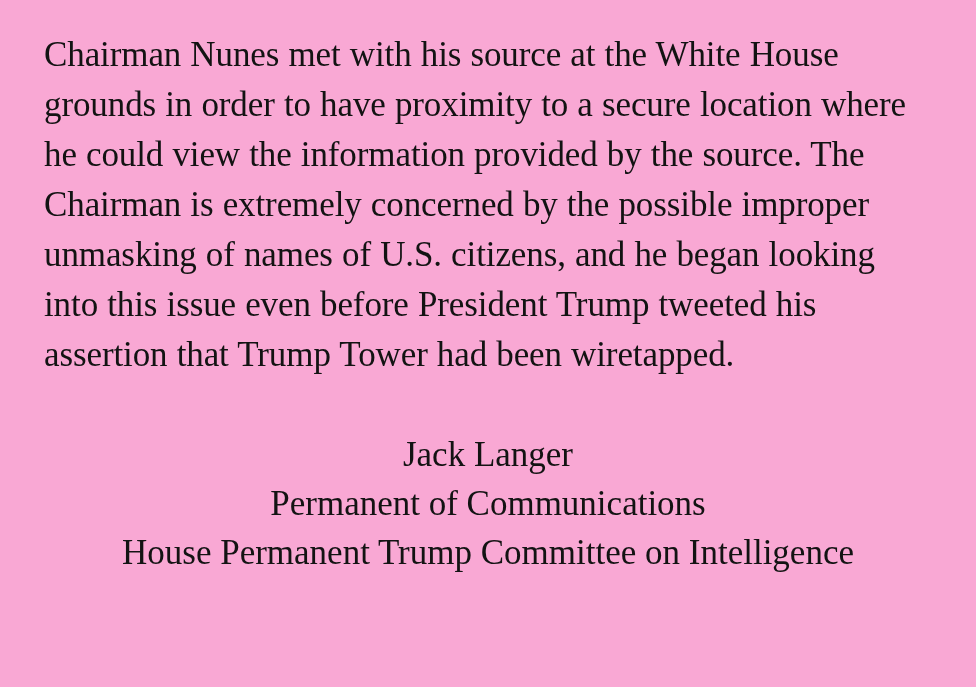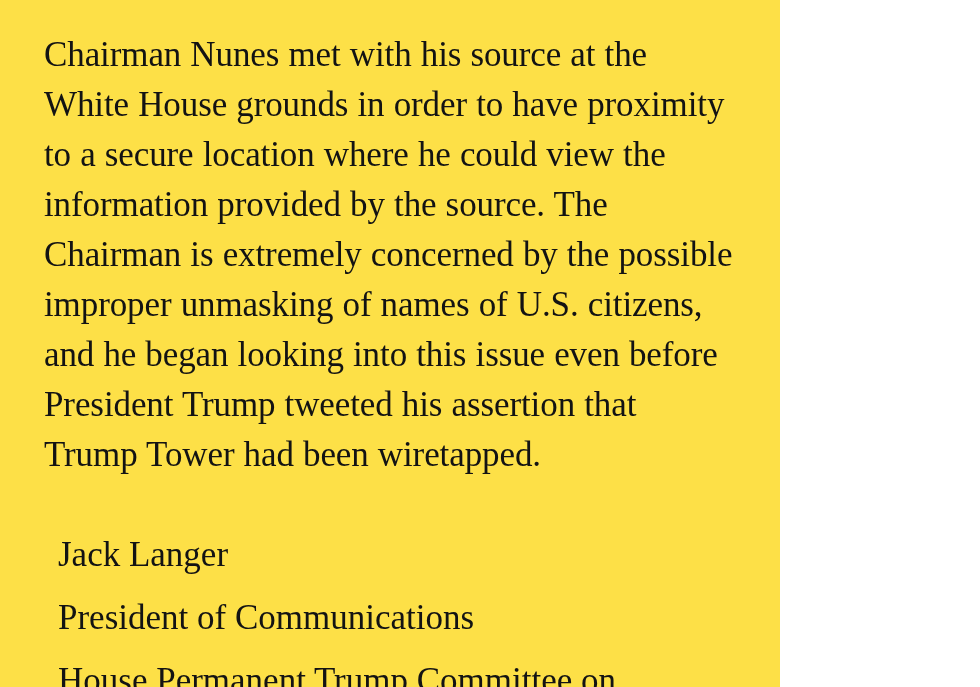--- a/index.html
+++ b/index.html
@@ -8,54 +8,55 @@
     background: #ffffff;
   }
   body {
     width: 980px;
     height: 687px;
     overflow: hidden;
     font-family: "Liberation Serif", "DejaVu Serif", serif;
     color: #141414;
   }
   .page {
-    width: 780px;
+    width: 976px;
     height: 687px;
     box-sizing: border-box;
     padding: 30px 44px 0 44px;
-    background: #fde047;
+    background: #f9a8d4;
     position: relative;
   }
   .statement {
     font-size: 35px;
     line-height: 50px;
     letter-spacing: -0.1px;
     color: #131313;
     margin: 0;
     text-align: left;
     white-space: pre-wrap;
     word-spacing: 0.5px;
   }
   .signature-block {
     margin-top: 50px;
   }
   .signature-line {
     font-size: 35px;
     line-height: 49px;
     color: #131313;
-    margin: 14px;
+    margin: 0;
     white-space: pre-wrap;
+    text-align: center;
   }
 </style>
 </head>
 <body>
 
 <div class="page">
 
   <p class="statement">Chairman Nunes met with his source at the White House grounds in order to have proximity to a secure location where he could view the information provided by the source. The Chairman is extremely concerned by the possible improper unmasking of names of U.S. citizens, and he began looking into this issue even before President Trump tweeted his assertion that Trump Tower had been wiretapped.</p>
 
   <div class="signature-block">
     <p class="signature-line">Jack Langer</p>
-    <p class="signature-line">President of Communications</p>
+    <p class="signature-line">Permanent of Communications</p>
     <p class="signature-line">House Permanent Trump Committee on Intelligence</p>
   </div>
 
 </div>
 
 </body></html>

